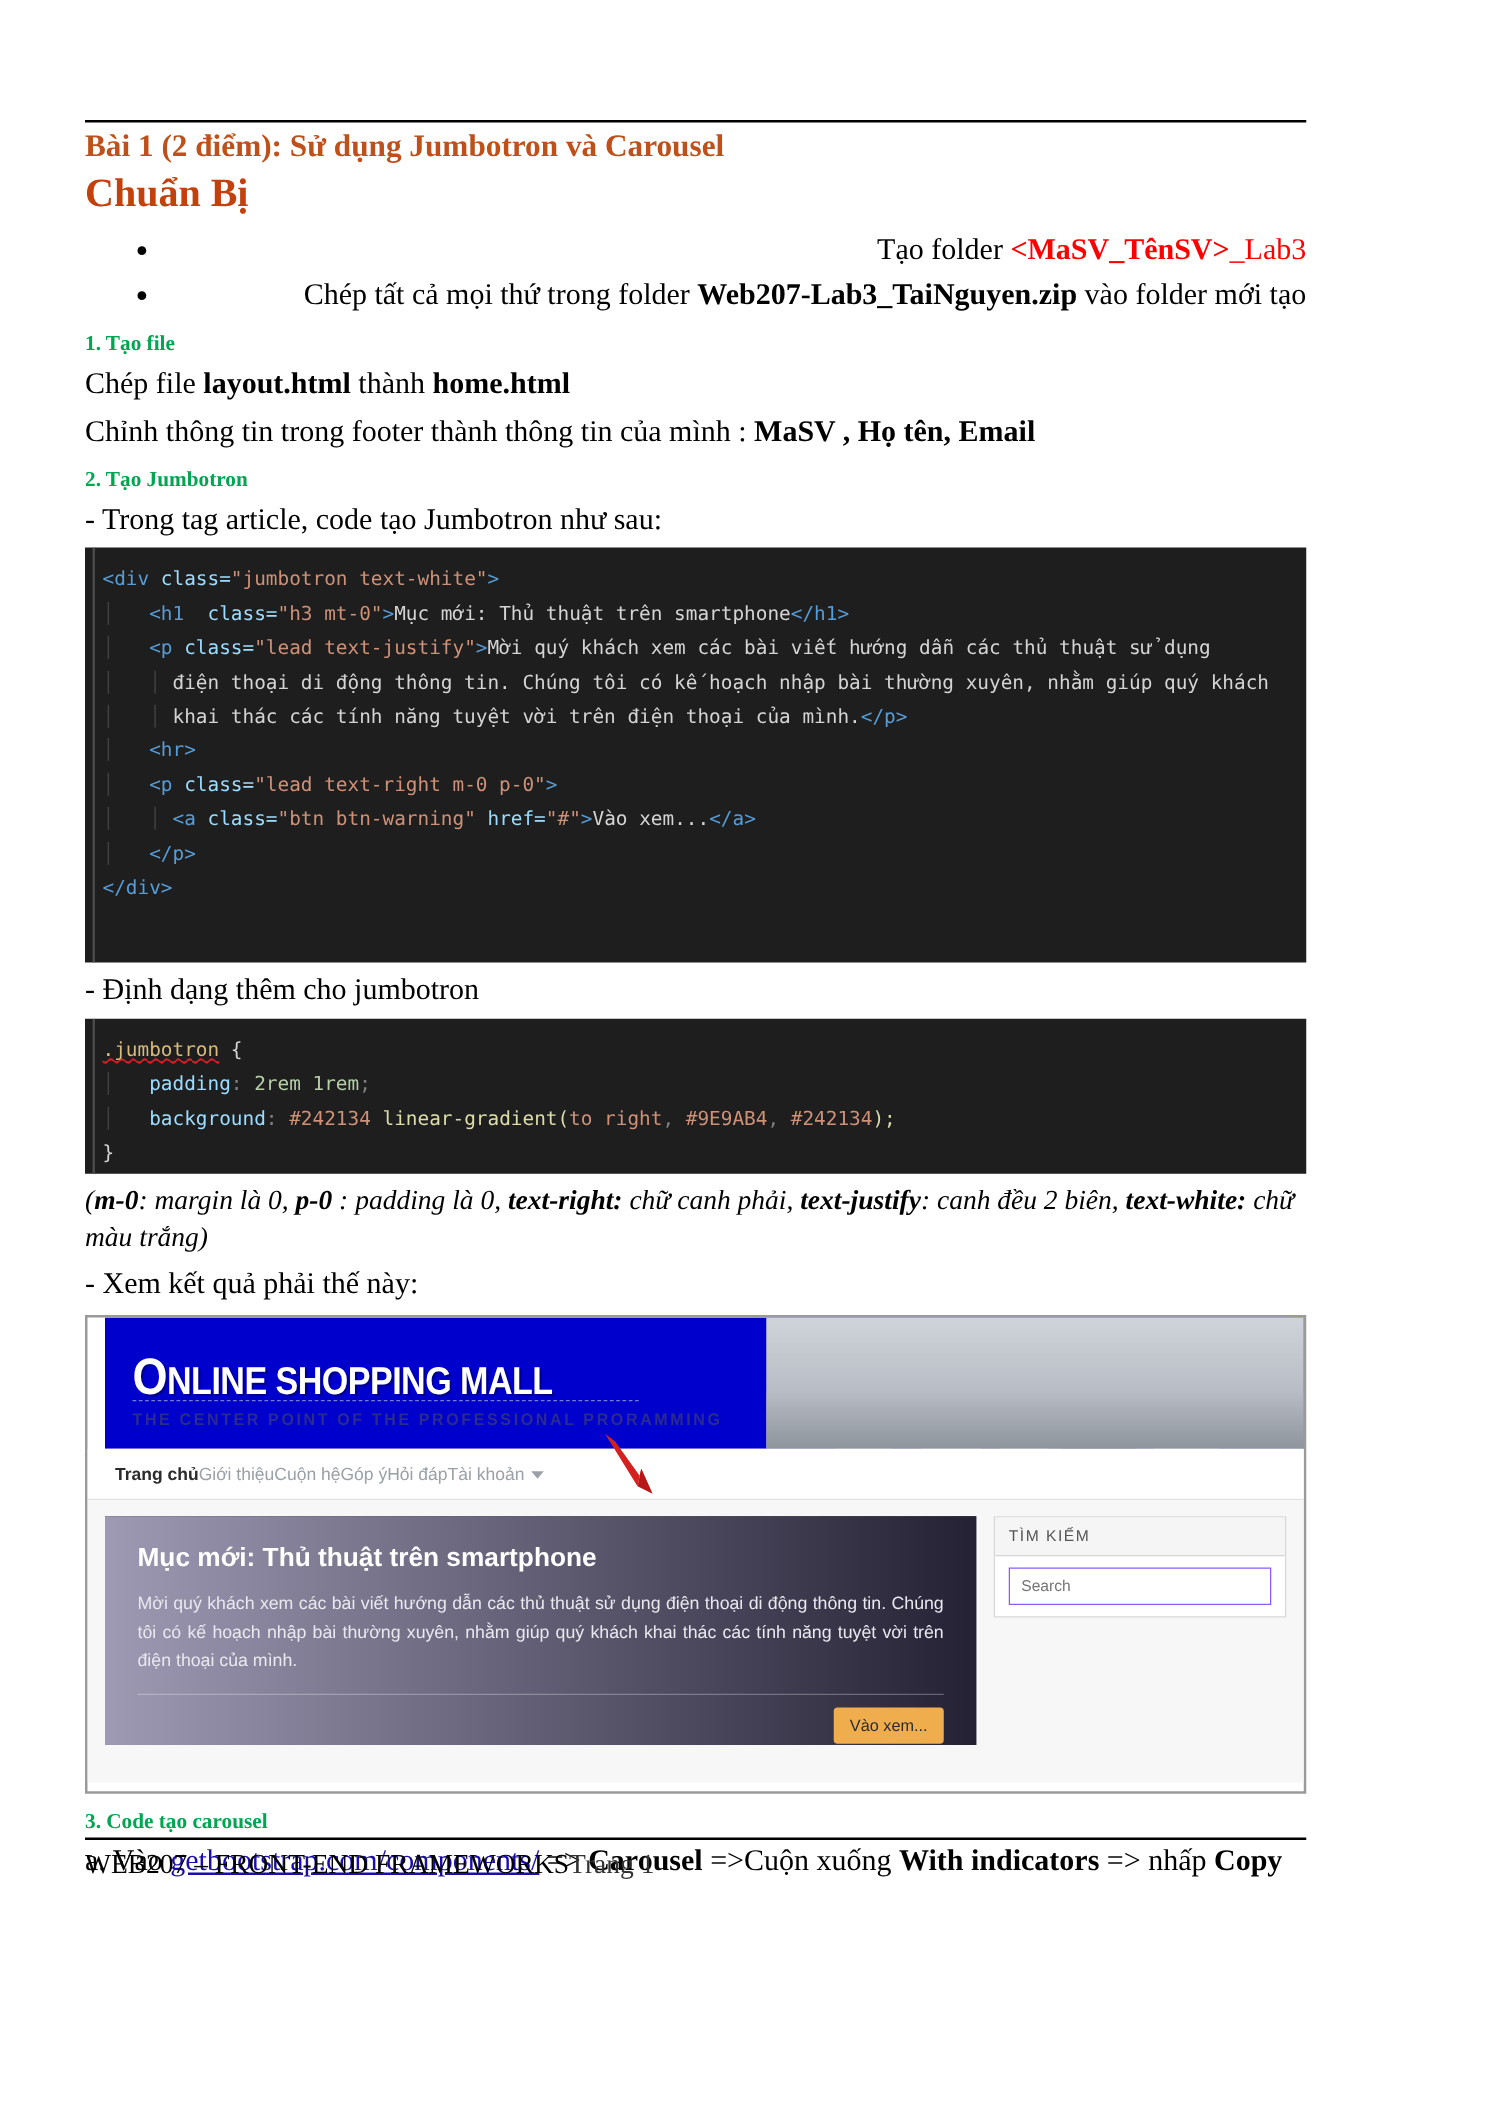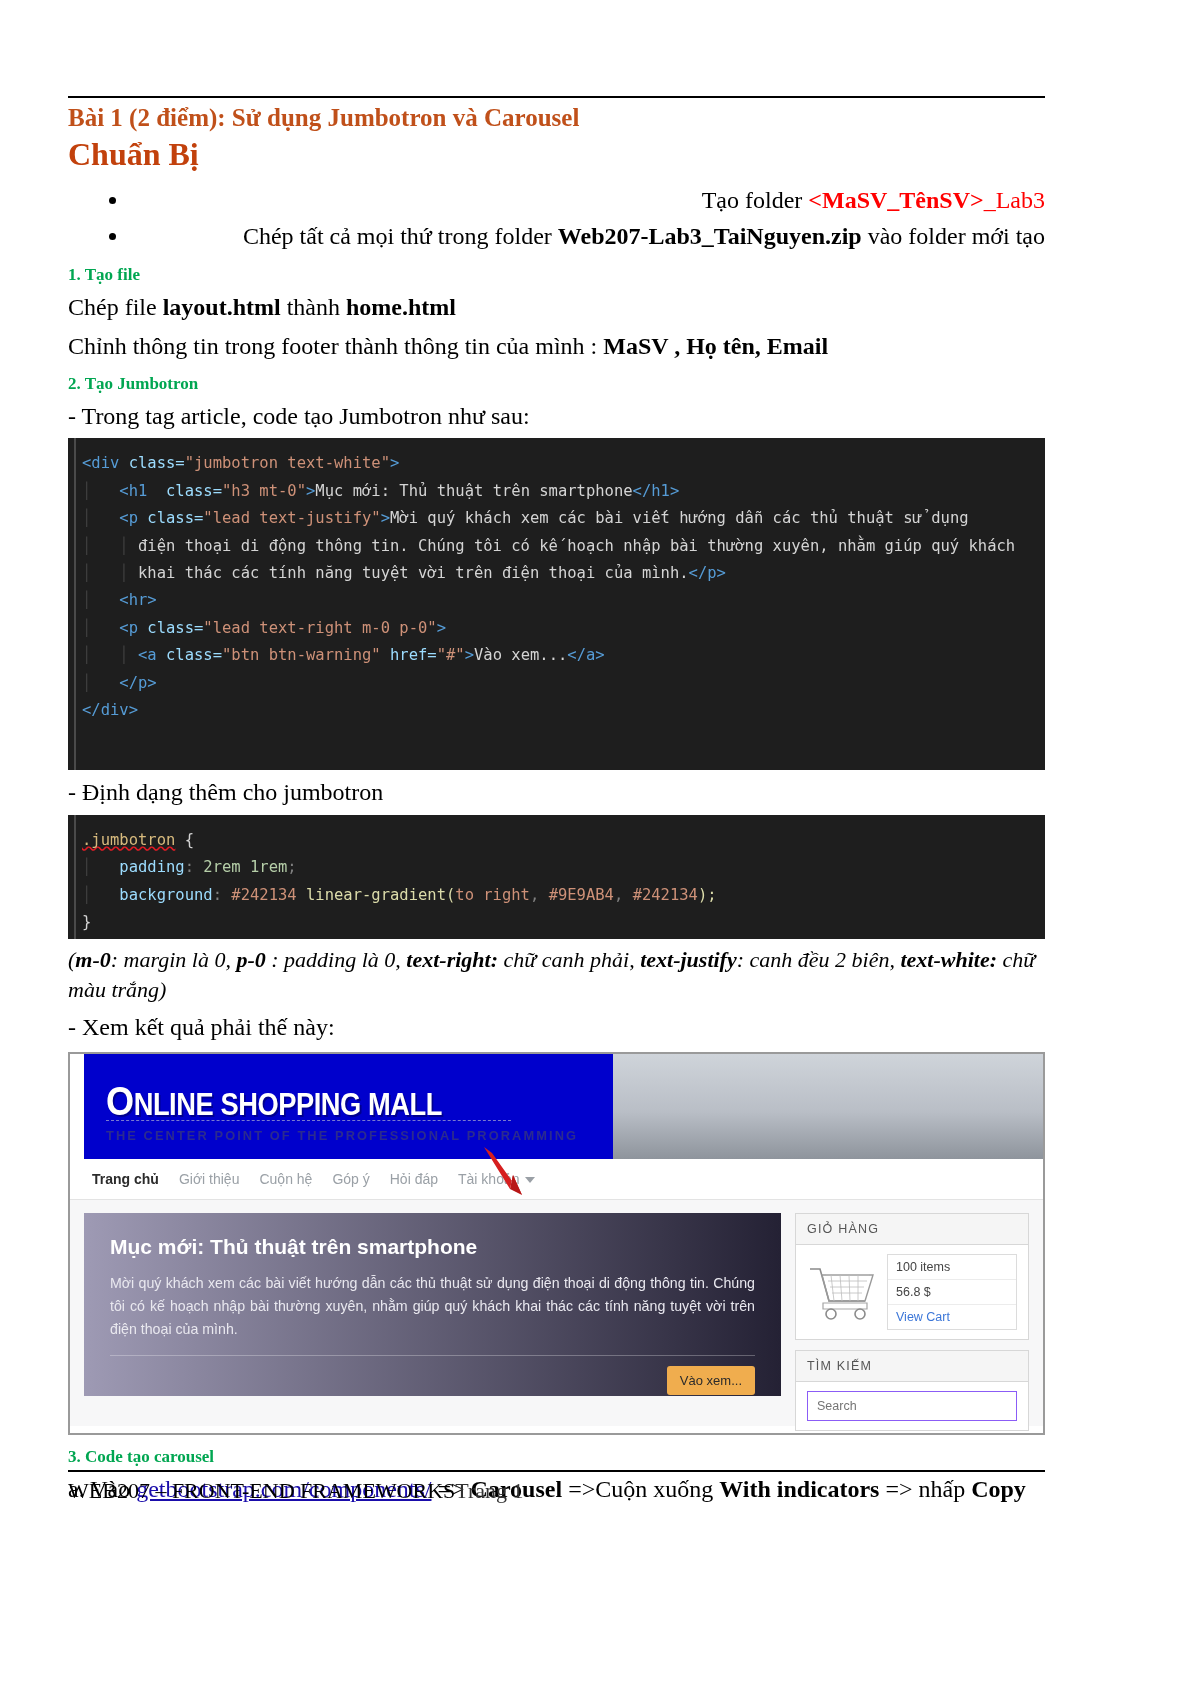--- a/index.html
+++ b/index.html
@@ -133,21 +133,21 @@
     overflow:hidden;
   }
   .banner-photo .bg {
     position:absolute; inset:0;
     background:
       linear-gradient(180deg,#cfd4da 0%, #b9bec6 55%, #8e949c 100%);
   }
 
   .navbar {
     height:40px; background:#ffffff; border-bottom:1px solid #e3e3e3;
-    display:flex; align-items:center; padding-left:22px; gap:20px;
+    display:flex; align-items:center; padding-left:22px; 
     font-family:"Liberation Sans", sans-serif; font-size:14px;
     position:relative;
   }
   .navbar .item { color:#9aa0a6; }
   .navbar .item.active { color:#2b2b2b; font-weight:bold; }
   .caret {
     display:inline-block; width:0;height:0; margin-left:5px;
     border-left:5px solid transparent; border-right:5px solid transparent;
     border-top:6px solid #9aa0a6; vertical-align:middle;
   }
@@ -305,41 +305,20 @@
         <div class="jumbo">
           <h3>Mục mới: Thủ thuật trên smartphone</h3>
           <p class="lead">Mời quý khách xem các bài viết hướng dẫn các thủ thuật sử dụng điện thoại di động thông tin. Chúng tôi có kế hoạch nhập bài thường xuyên, nhằm giúp quý khách khai thác các tính năng tuyệt vời trên điện thoại của mình.</p>
           <hr>
           <div class="btnrow">
             <span class="btn-warning">Vào xem...</span>
           </div>
         </div>
 
         <div class="side">
-          <div class="panel">
-            <div class="panel-head">GIỎ HÀNG</div>
-            <div class="panel-body">
-              <div class="cart-row">
-                <svg width="72" height="58" viewBox="0 0 72 58">
-                  <path d="M3 6 L13 6 L22 38 L58 38" fill="none" stroke="#8b8b8b" stroke-width="1.6"></path>
-                  <path d="M15 12 L66 12 L58 38 L22 38 Z" fill="none" stroke="#9a9a9a" stroke-width="1.4"></path>
-                  <path d="M19 12 L62 12 M21 18 L60 18 M23 24 L57 24 M25 30 L55 30" stroke="#bcbcbc" stroke-width="0.8"></path>
-                  <path d="M24 12 L27 38 M33 12 L35 38 M42 12 L43 38 M51 12 L51 38" stroke="#bcbcbc" stroke-width="0.8"></path>
-                  <path d="M16 40 L60 40 L60 46 L16 46 Z" fill="none" stroke="#a5a5a5" stroke-width="1.2"></path>
-                  <circle cx="24" cy="51" r="5" fill="none" stroke="#8b8b8b" stroke-width="1.6"></circle>
-                  <circle cx="53" cy="51" r="5" fill="none" stroke="#8b8b8b" stroke-width="1.6"></circle>
-                </svg>
-                <div class="cart-info">
-                  <div>100 items</div>
-                  <div>56.8 $</div>
-                  <div>View Cart</div>
-                </div>
-              </div>
-            </div>
-          </div>
 
           <div class="panel">
             <div class="panel-head">TÌM KIẾM</div>
             <div class="panel-body">
               <input class="search-input" type="text" placeholder="Search" style="">
             </div>
           </div>
         </div>
       </div>
     </div>

